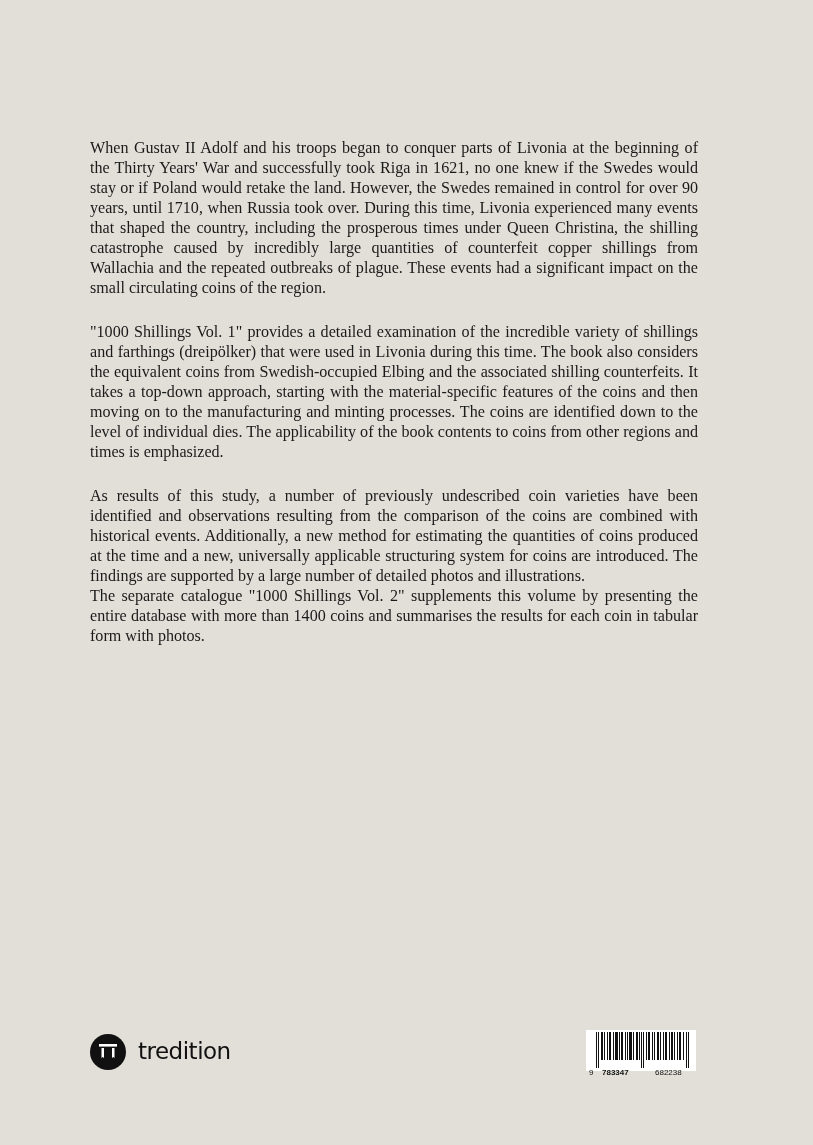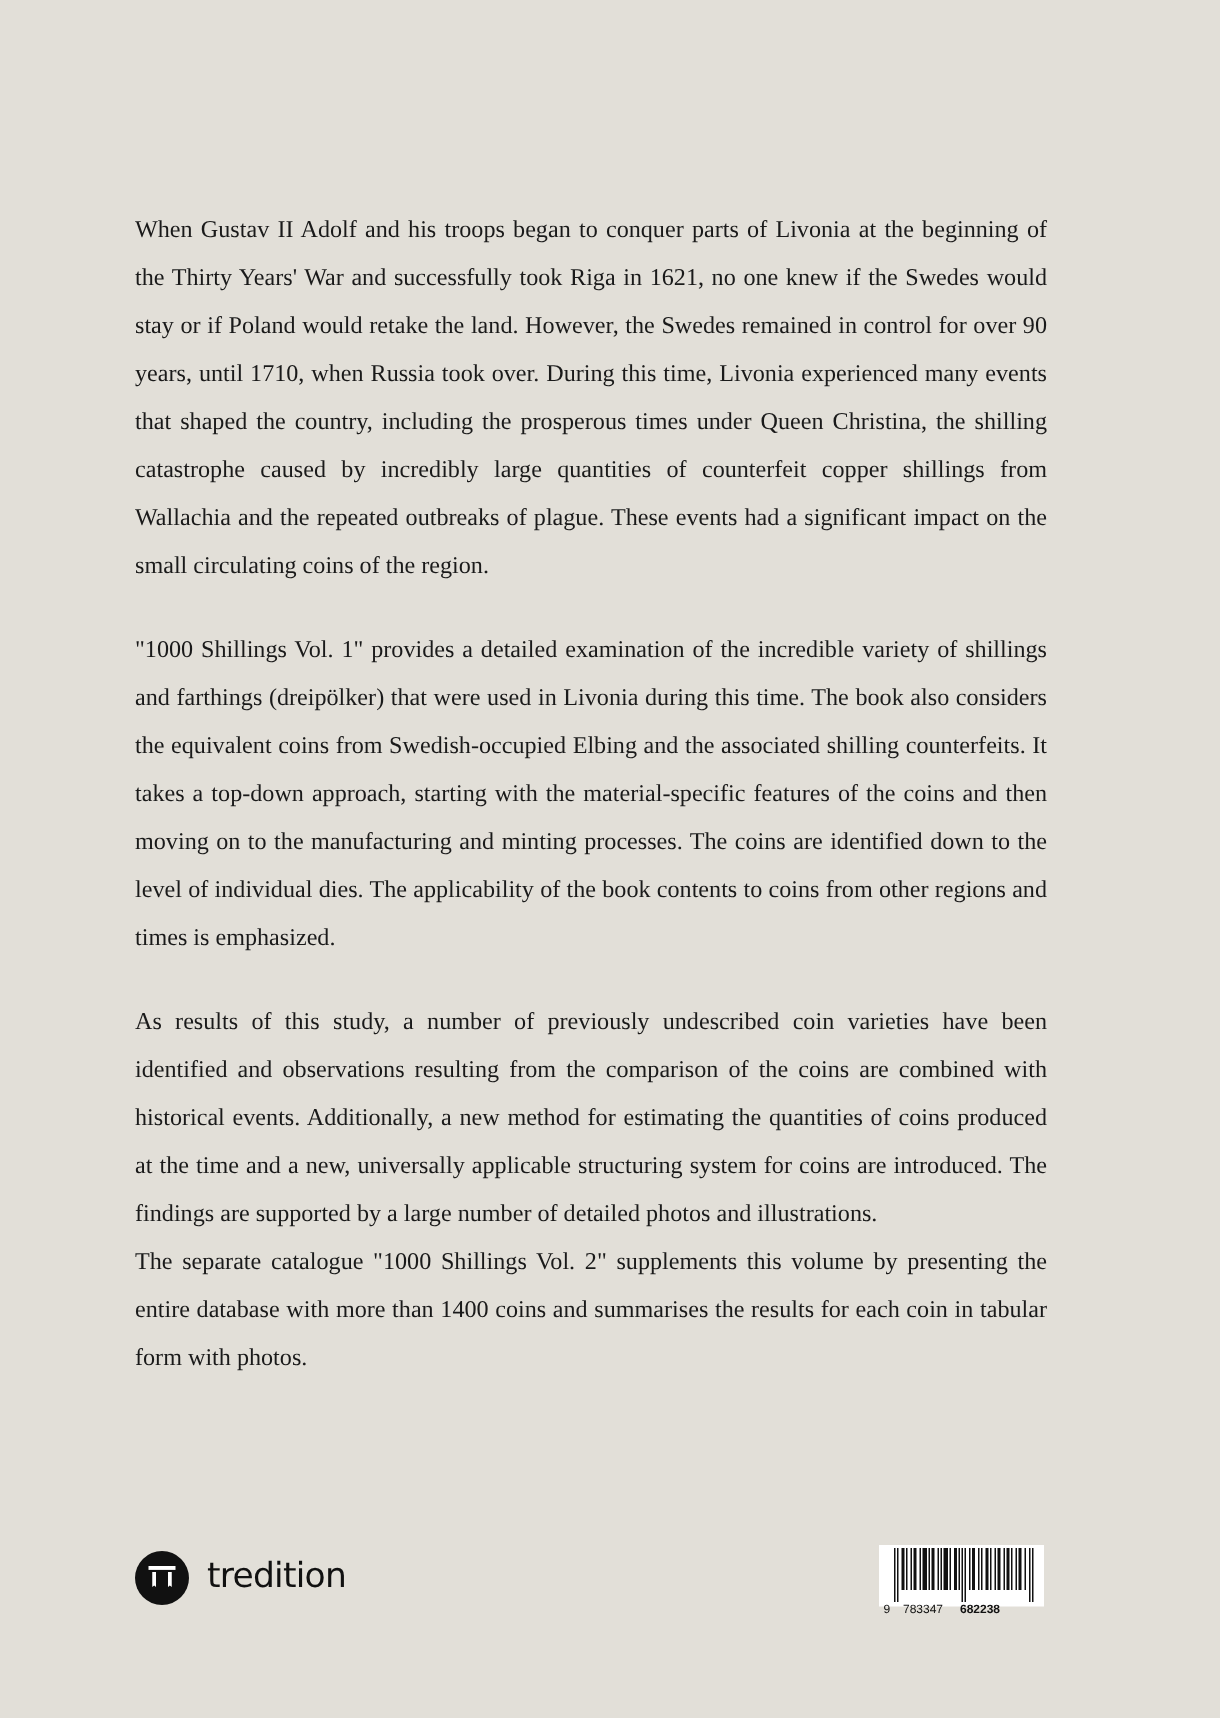--- a/index.html
+++ b/index.html
@@ -13,21 +13,21 @@
       position: relative;
       overflow: hidden;
     }
     .page {
       position: absolute;
       left: 90px;
       top: 138px;
       width: 608px;
       font-family: "Liberation Serif", "DejaVu Serif", serif;
       font-size: 16.1px;
-      line-height: 32px;
+      line-height: 20px;
       color: #1a1a1a;
     }
     .para {
       margin: 0;
       text-align: justify;
     }
     .para.gap {
       margin-top: 24px;
     }
     .logo {
@@ -69,22 +69,22 @@
       position: absolute;
       left: 0;
       bottom: 3px;
       width: 110px;
       font-family: "Liberation Sans", "DejaVu Sans", sans-serif;
       font-size: 8px;
       color: #111;
       line-height: 9px;
     }
     .bd-lead { position: absolute; left: 3px; }
-    .bd-left { position: absolute; left: 16px; }
-    .bd-right { position: absolute; left: 54px; font-weight: bold; }
+    .bd-left { position: absolute; left: 16px; font-weight: bold; }
+    .bd-right { position: absolute; left: 69px; }
   </style>
 </head>
 <body>
 
 <div class="page">
   <p class="para">When Gustav II Adolf and his troops began to conquer parts of Livonia at the beginning of the Thirty Years' War and successfully took Riga in 1621, no one knew if the Swedes would stay or if Poland would retake the land. However, the Swedes remained in control for over 90 years, until 1710, when Russia took over. During this time, Livonia experienced many events that shaped the country, including the prosperous times under Queen Christina, the shilling catastrophe caused by incredibly large quantities of counterfeit copper shillings from Wallachia and the repeated outbreaks of plague. These events had a significant impact on the small circulating coins of the region.</p>
   <p class="para gap">"1000 Shillings Vol. 1" provides a detailed examination of the incredible variety of shillings and farthings (dreipölker) that were used in Livonia during this time. The book also considers the equivalent coins from Swedish-occupied Elbing and the associated shilling counterfeits. It takes a top-down approach, starting with the material-specific features of the coins and then moving on to the manufacturing and minting processes. The coins are identified down to the level of individual dies. The applicability of the book contents to coins from other regions and times is emphasized.</p>
   <p class="para gap">As results of this study, a number of previously undescribed coin varieties have been identified and observations resulting from the comparison of the coins are combined with historical events. Additionally, a new method for estimating the quantities of coins produced at the time and a new, universally applicable structuring system for coins are introduced. The findings are supported by a large number of detailed photos and illustrations.</p>
   <p class="para">The separate catalogue "1000 Shillings Vol. 2" supplements this volume by presenting the entire database with more than 1400 coins and summarises the results for each coin in tabular form with photos.</p>
 </div>

